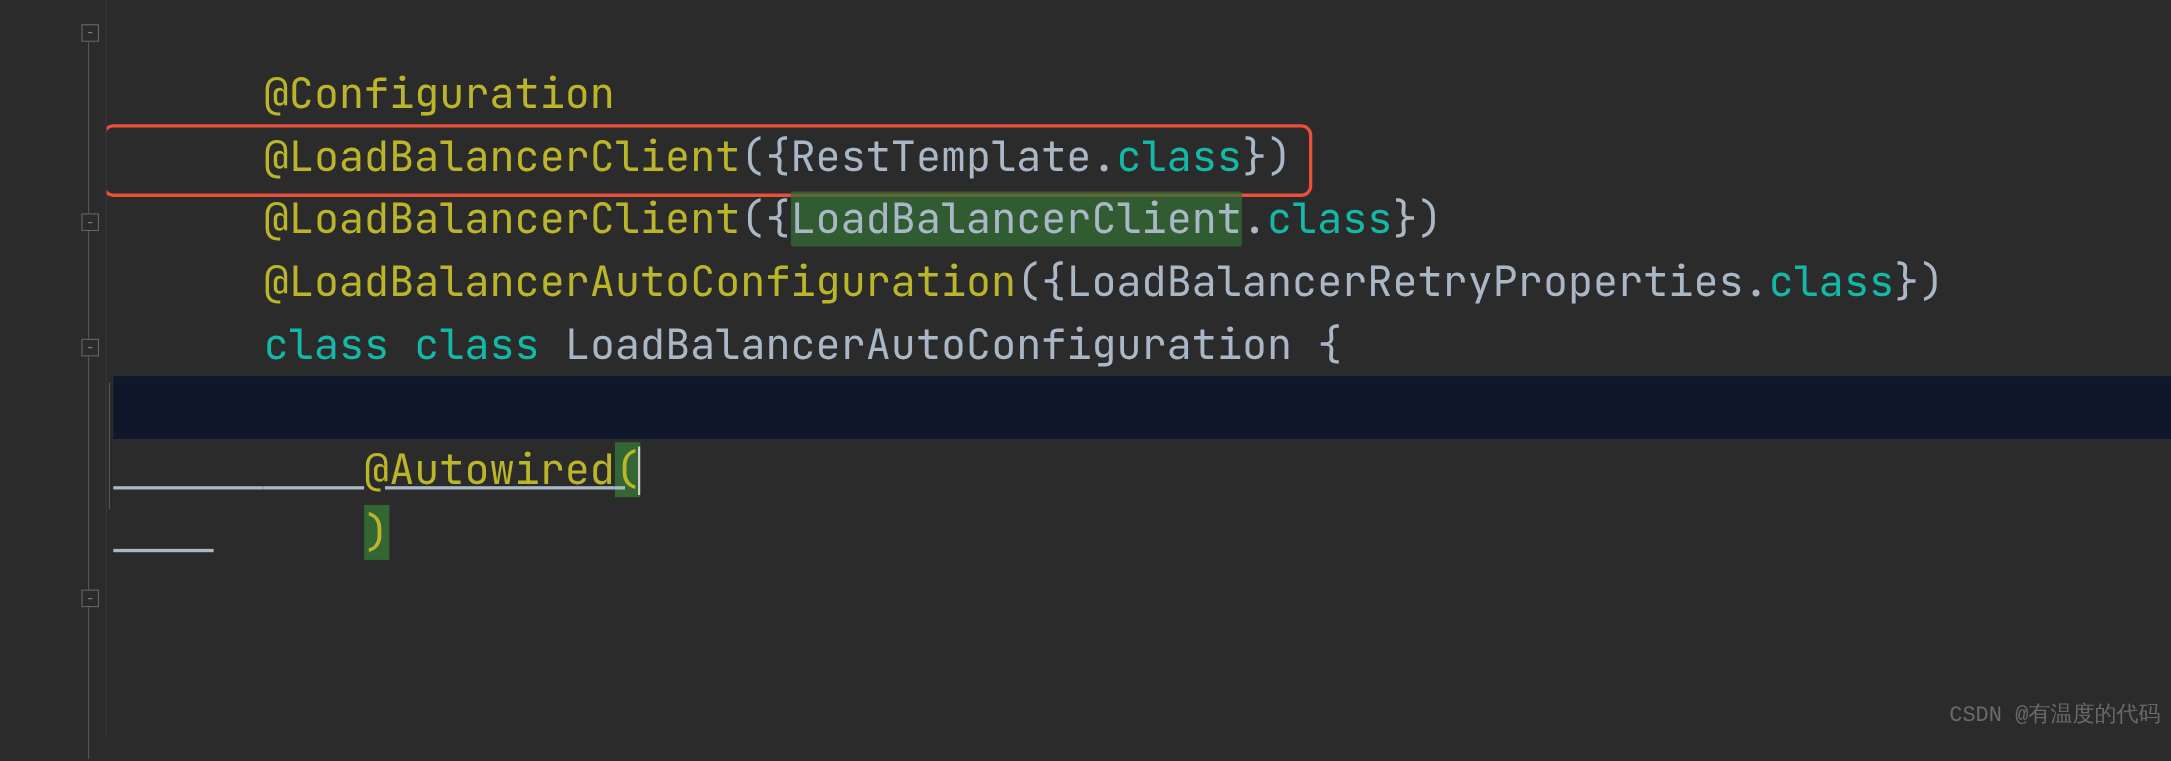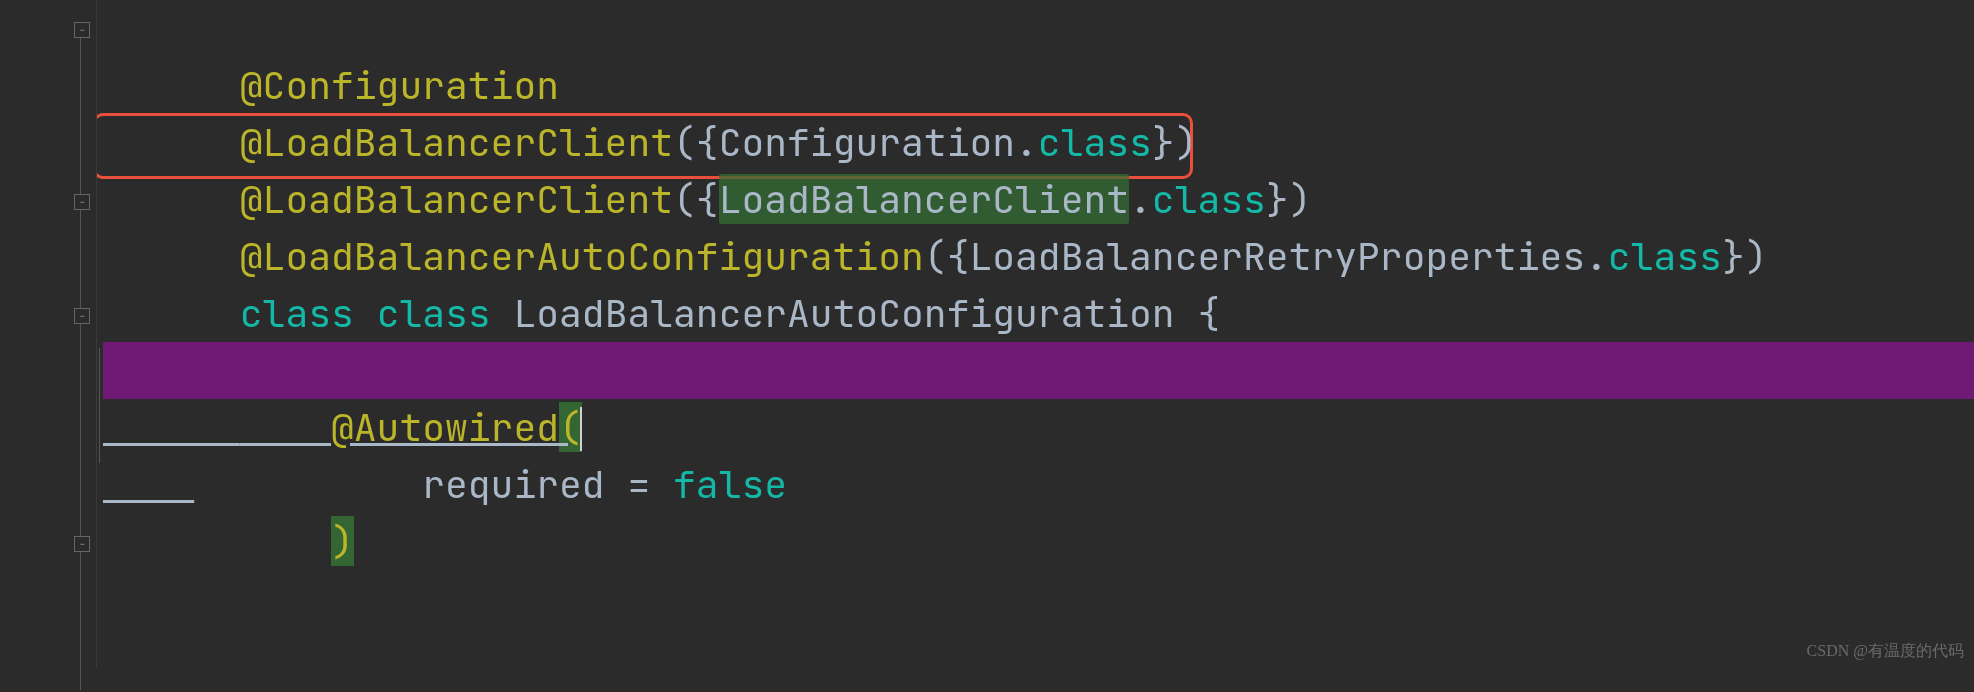--- a/index.html
+++ b/index.html
@@ -79,39 +79,39 @@
   }
   .sel {
     background: rgba(52, 109, 52, 0.75);
     border-radius: 2px;
     padding: 0 0px;
   }
   .sel-paren {
     background: rgba(52,109,52,0.9);
   }
   .current-line {
-     background: #701a75;
+     background: #0f172a;
      text-decoration: underline;
   }
   .caret {
     display: inline-block;
     width: 2px;
     height: 44px;
     background: #d0d0d0;
     vertical-align: middle;
     margin-left: -2px;
     margin-bottom: 4px;
   }
   .watermark {
     position: absolute;
     right: 10px;
     bottom: 6px;
     color: rgba(220,220,220,0.35);
-    font-size: 16px;
-    font-family: Liberation Serif, serif;
+    font-size: 20px;
+    font-family: Liberation Mono, monospace;
   }
   .clip {
      overflow: hidden;
   }
 </style>
 </head>
 <body>
 
 <div class="editor">
 
@@ -130,21 +130,21 @@
 
     <div class="hl-box" style="left:-4px; top:113px; width:1094px; height:60px;"></div>
 
     <div class="nested-foldline" style="left:2px; top:348px; height:115px;"></div>
 
     <div class="line">
       <span class="ann">@Configuration</span>
     </div>
 
     <div class="line">
-      <span class="ann">@LoadBalancerClient</span><span class="pun">({</span><span class="id">Configuration</span><span class="pun">.</span><span class="kw">class</span><span class="pun">})</span>
+      <span class="ann">@LoadBalancerClient</span><span class="pun">({</span><span class="id">RestTemplate</span><span class="pun">.</span><span class="kw">class</span><span class="pun">})</span>
     </div>
 
     <div class="line">
       <span class="ann">@LoadBalancerClient</span><span class="pun">({</span><span class="id sel">LoadBalancerClient</span><span class="pun">.</span><span class="kw">class</span><span class="pun">})</span>
     </div>
 
     <div class="line">
       <span class="ann">@LoadBalancerAutoConfiguration</span><span class="pun">({</span><span class="id">LoadBalancerRetryProperties</span><span class="pun">.</span><span class="kw">class</span><span class="pun">})</span>
     </div>
 
@@ -153,23 +153,20 @@
     </div>
 
     <div class="line">
       <span>    </span><span class="ann">@LoadBalanced</span>
     </div>
 
     <div class="line current-line">
       <span>    </span><span class="ann">@Autowired</span><span class="ann sel-paren">(</span><span class="caret"></span>
     </div>
 
-    <div class="line">
-      <span>        </span><span class="id">required</span><span class="pun"> = </span><span class="kw">false</span>
-    </div>
 
     <div class="line">
       <span>    </span><span class="ann sel-paren">)</span>
     </div>
 
     <div class="line" style="height:40px; line-height:57px; overflow:hidden;">
       
     </div>
 
     <div class="watermark">CSDN @有温度的代码</div>

